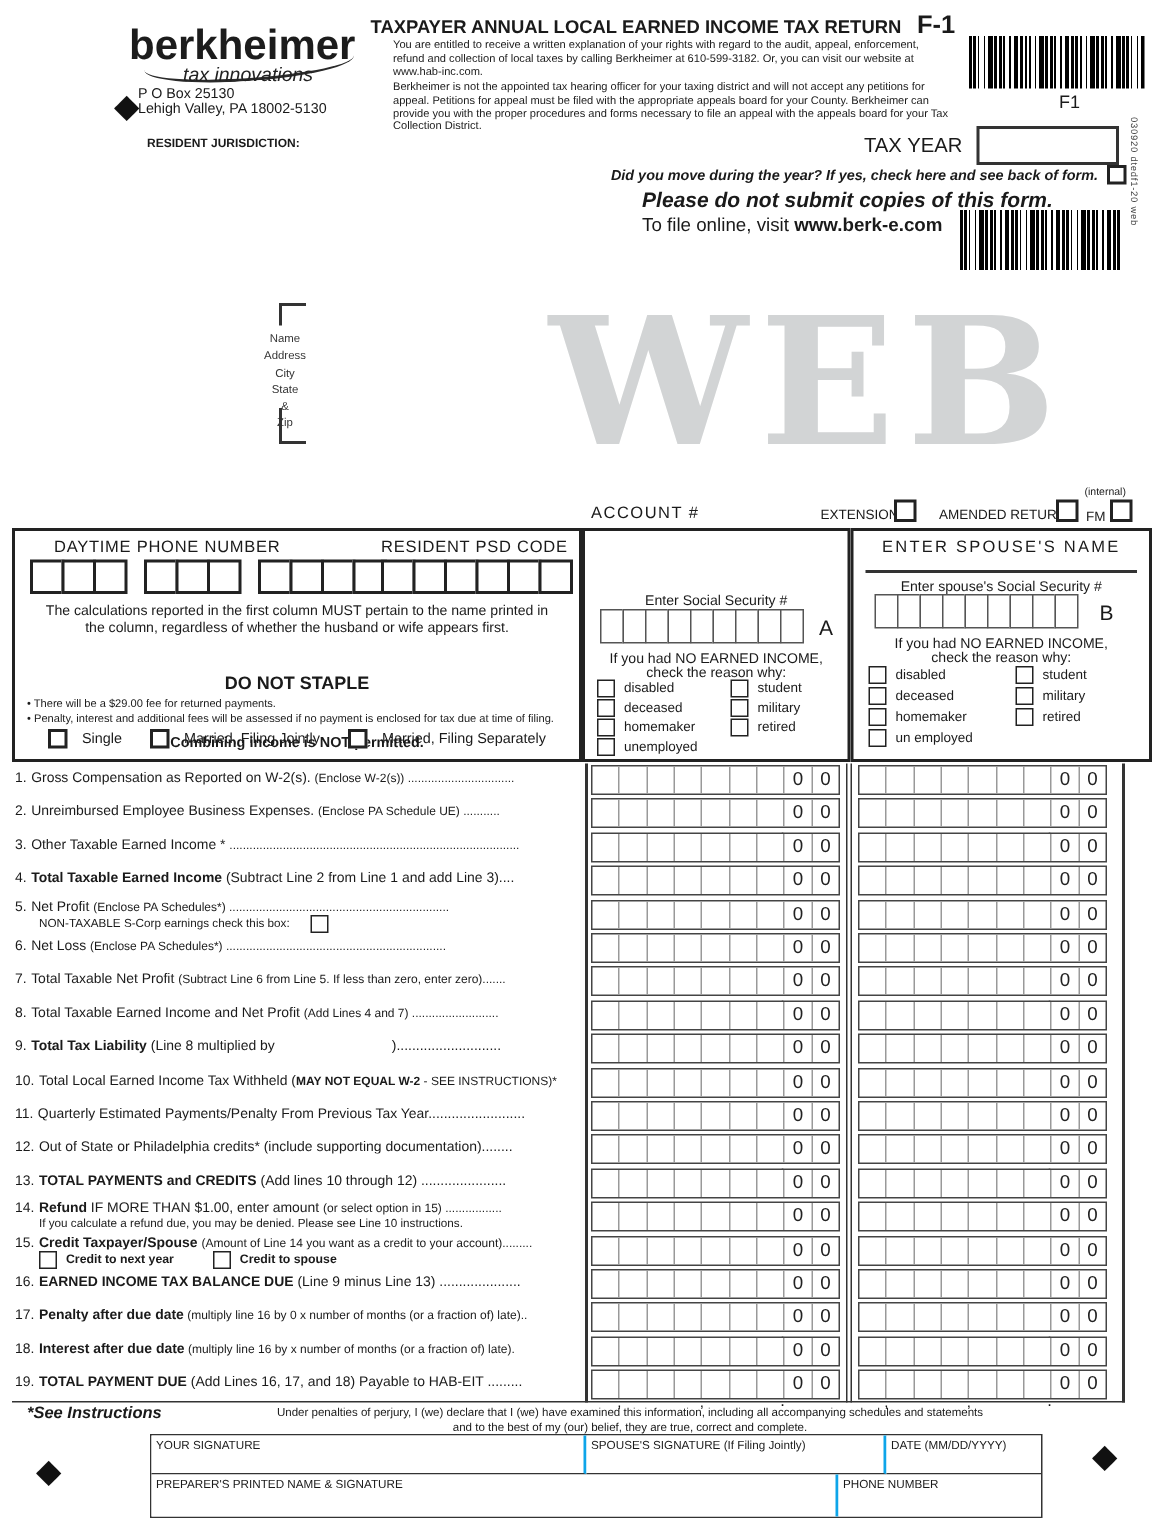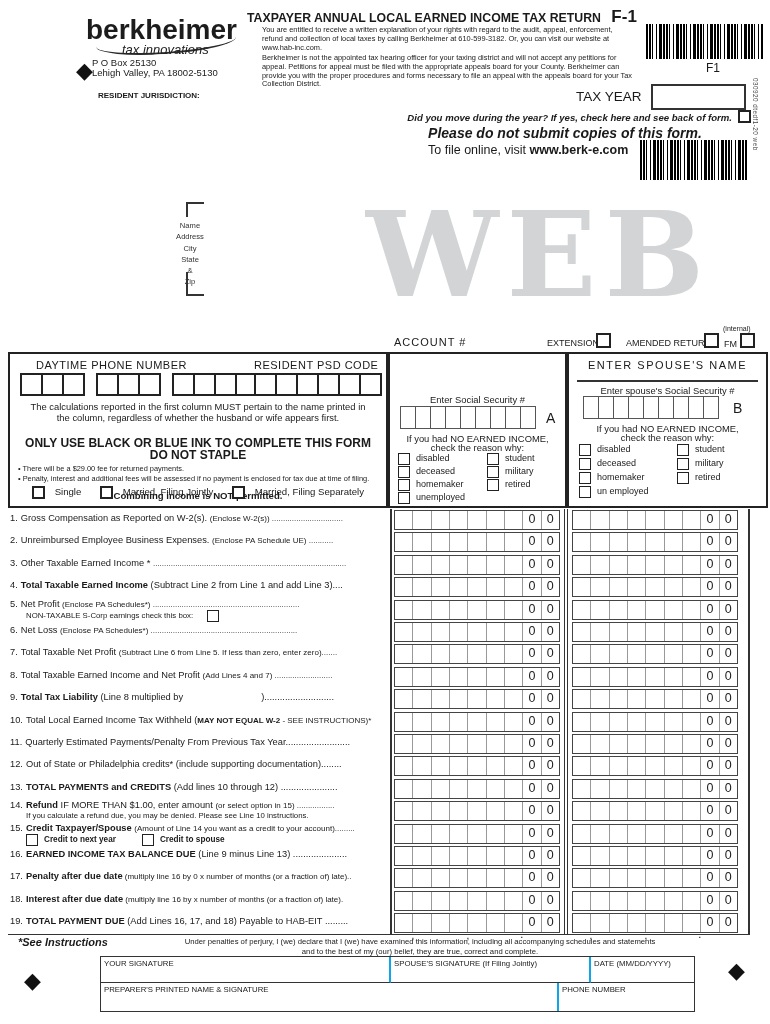--- a/index.html
+++ b/index.html
@@ -147,21 +147,20 @@
           <div class="digit-cell"></div>
           <div class="digit-cell"></div>
           <div class="digit-cell"></div>
         </div>
       </div>
     <div class="abs center" style="left:4px;top:48px;width:368px;font-size:9.4px;line-height:10.6px;">
       <span>The calculations reported in the first column MUST pertain to the name printed in</span><br>
       <span>the column, regardless of whether the husband or wife appears first.</span>
     </div>
     <div class="abs bold center" style="left:4px;top:88px;width:368px;font-size:9.6px;margin-top:48px;">Combining income is NOT permitted.</div>
-    <div class="abs bold center" style="left:4px;top:82px;width:368px;font-size:12px;">ONLY USE BLACK OR BLUE INK TO COMPLETE THIS FORM</div>
     <div class="abs bold center" style="left:4px;top:94px;width:368px;font-size:12px;">DO NOT STAPLE</div>
     <div class="abs" style="left:8px;top:110px;font-size:7.4px;">• <span>There will be a $29.00 fee for returned payments.</span></div>
     <div class="abs" style="left:8px;top:120px;font-size:7.4px;">• <span>Penalty, interest and additional fees will be assessed if no payment is enclosed for tax due at time of filing.</span></div>
     <div class="abs" style="left:22px;top:132px;font-size:9.6px;white-space:nowrap;">
       <span class="cb"></span>
       <span style="margin:0 16px 0 7px;">Single</span>
       <span class="cb"></span>
       <span style="margin:0 16px 0 7px;">Married, Filing Jointly</span>
       <span class="cb"></span>
       <span style="margin-left:7px;">Married, Filing Separately</span>

